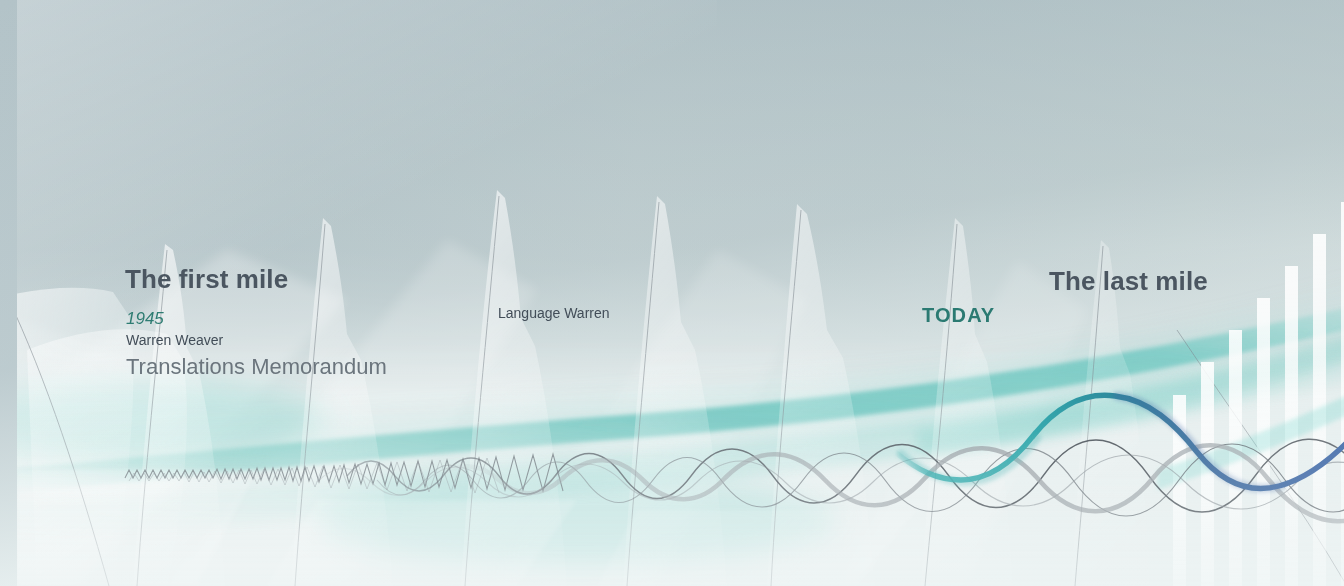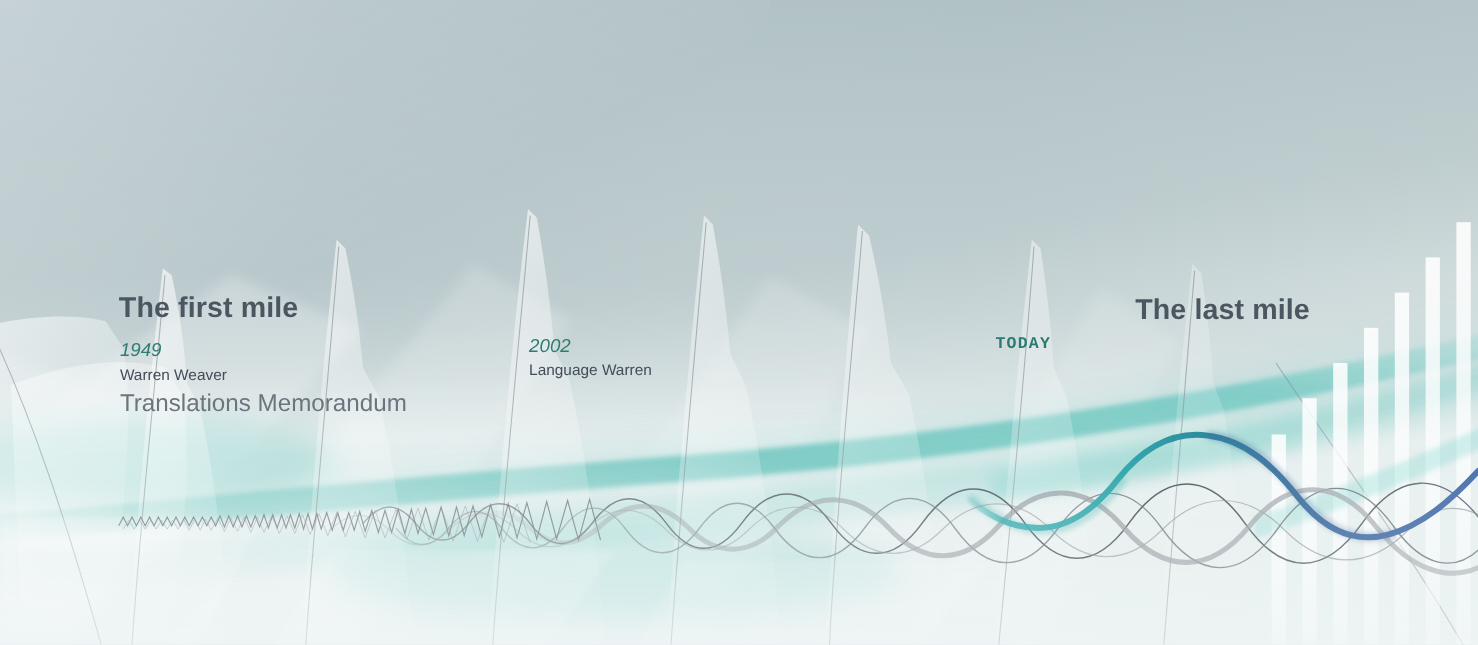--- a/index.html
+++ b/index.html
@@ -8,21 +8,21 @@
 
   #stage {
     position:relative;
     width:1344px; height:586px;
     overflow:hidden;
     background:
       linear-gradient(170deg, rgba(178,194,200,0.0) 0%, rgba(208,220,222,0.35) 45%, rgba(233,241,241,0.95) 72%, rgba(238,244,244,1) 100%),
       linear-gradient(100deg, #b3c3c8 0%, #aebfc4 22%, #b8c7ca 46%, #b6c6c9 64%, #bccbcc 82%, #c2cfcf 100%);
   }
 
-  #artlayer, #textlayer { position:absolute; inset:0; }
+  #artlayer, #textlayer { position:absolute; inset:0;margin-left:17px; }
   #artlayer { z-index:1; }
   #textlayer { z-index:5; }
   svg.full { position:absolute; inset:0; width:1344px; height:586px; display:block; }
 
   
   .tblock { position:absolute; }
   .mile-head {
     font-size:26px; font-weight:700; letter-spacing:.1px;
     color:#4b5661; white-space:nowrap;
   }
@@ -32,22 +32,22 @@
   }
   .ent-name {
     font-size:14px; font-weight:400; color:#424d58;
     white-space:nowrap; line-height:1.42;
   }
   .ent-sub {
     font-size:22px; font-weight:400; color:#6b757d;
     white-space:nowrap; line-height:1.42;
   }
   .today-label {
-    font-size:15px; font-weight:700; letter-spacing:1.1px;
-    color:#2b7a72; white-space:nowrap;font-family:Liberation Mono, monospace;
+    font-size:20px; font-weight:700; letter-spacing:1.1px;
+    color:#2b7a72; white-space:nowrap;
   }
 
   #m-first { left:108px; top:264px; }
   #m-first .mile-head { margin-bottom:8px; }
   #m-1949  { left:109px; top:308px; }
   #m-2002  { left:481px; top:304px; }
   #m-2012  { left:683px; top:304px; }
   #m-today { left:905px; top:304px; }
   #m-last  { left:1032px; top:266px; }
 </style>
@@ -305,27 +305,26 @@
     </svg>
   </div>
 
   <div id="textlayer">
 
     <div class="tblock" id="m-first">
       <div class="mile-head">The first mile</div>
     </div>
 
     <div class="tblock" id="m-1949">
-      <div class="year">1949</div>
+      <div class="year">1945</div>
       <div class="ent-name">Warren Weaver</div>
       <div class="ent-sub">Translations Memorandum</div>
     </div>
 
     <div class="tblock" id="m-2002">
-      <div class="year">2002</div>
       <div class="ent-name">Language Warren</div>
     </div>
 
 
     <div class="tblock" id="m-today">
       <div class="today-label">TODAY</div>
     </div>
 
     <div class="tblock" id="m-last">
       <div class="mile-head">The last mile</div>

